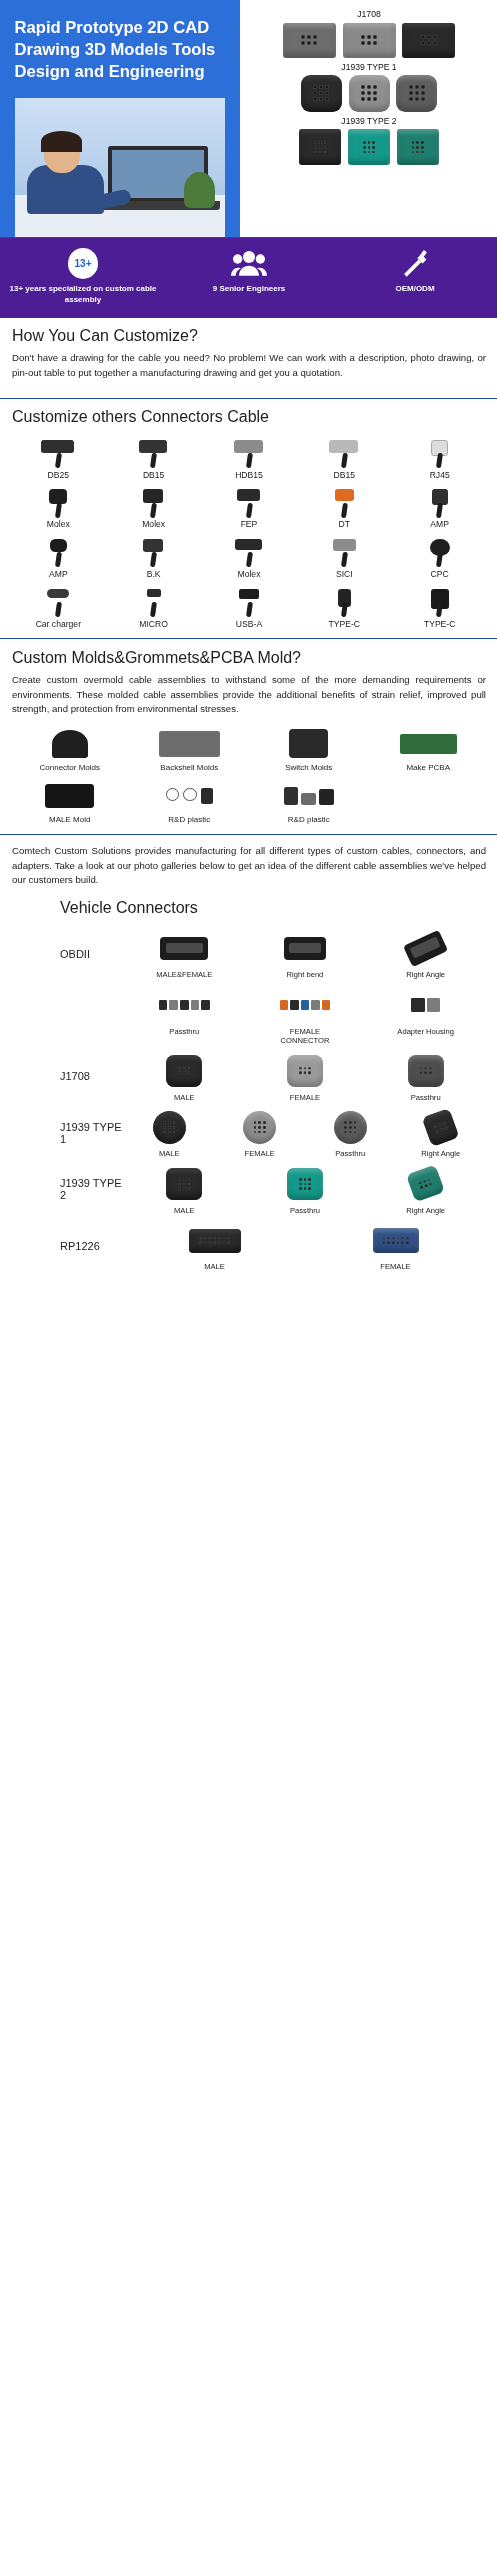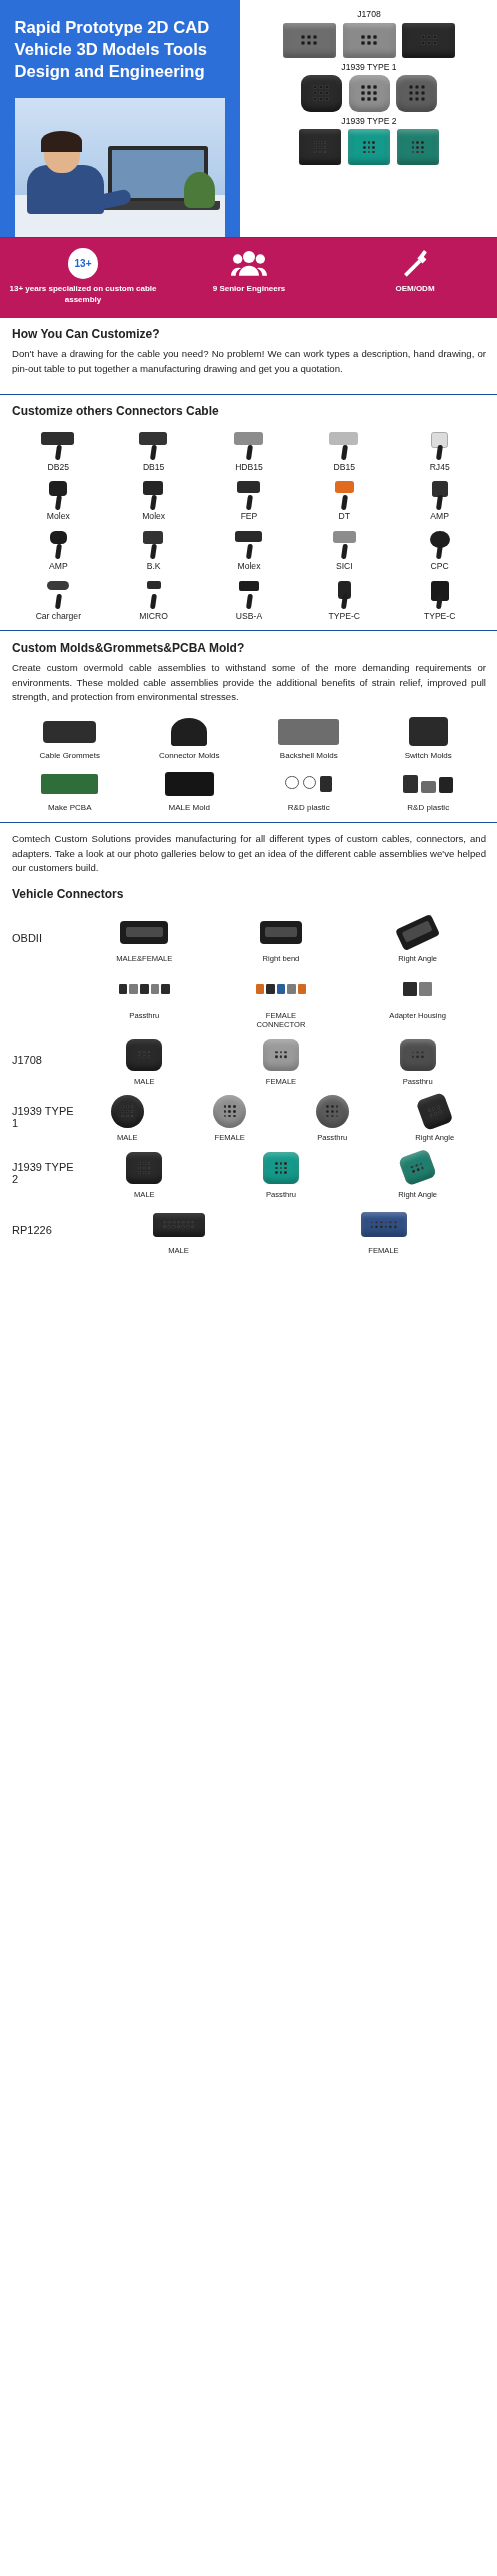--- a/index.html
+++ b/index.html
@@ -115,41 +115,41 @@
   .conn.round { border-radius: 50%; }
   .pinface {
     position: absolute; left: 50%; top: 50%; transform: translate(-50%,-50%);
     display: grid; gap: 2px;
   }
   .pin { width: 4px; height: 4px; border-radius: 50%; background: #111; box-shadow: inset 0 0 1.3px #888; }
   .pin.sm { width: 2.7px; height: 2.7px; }
 
   
   .features {
-    background: #be185d;
+    background: #4c1d95;
     display: flex;
     color: #fff;
     padding: 10.6px 0 12px;
   }
   .feature {
     flex: 1; text-align: center; padding: 0 5.3px;
   }
   .feature .ficon {
     height: 30.5px; display: flex; align-items: center; justify-content: center; margin-bottom: 5.3px;
   }
   .feature .flabel { font-size: 8px; line-height: 1.35; font-weight: bold; }
   .badge-circle {
     width: 30.5px; height: 30.5px; border-radius: 50%; background: #fff; color: #1e63cf;
     display: flex; align-items: center; justify-content: center; font-size: 10px; font-weight: bold;
   }
 
   
   .section { padding: 9.3px 12px 4px; }
   h2.sec-title {
-    font-size: 12px; font-weight: bold; margin-bottom: 6.6px;
+    font-size: 16px; font-weight: normal; margin-bottom: 6.6px;
   }
   h2.sec-title.center { }
   .sec-text { font-size: 9.6px; line-height: 1.5; text-align: justify; margin-bottom: 8px; }
 
   .divider { height: 1.3px; background: #1a4fa0; margin: 5.3px 0 0; }
 
   
   .grid5 {
     display: grid; grid-template-columns: repeat(5, 1fr); gap: 2.7px 2.7px;
   }
@@ -208,21 +208,21 @@
   .smallpile span.b { background:#27609c; }
 </style>
 </head>
 <body>
 
 <div class="page">
 
 
   <div class="hero">
     <div class="hero-left">
-      <h1>Rapid Prototype 2D CAD Vehicle 3D Models Tools Design and Engineering</h1>
+      <h1>Rapid Prototype 2D CAD Drawing 3D Models Tools Design and Engineering</h1>
       <div class="hero-photo">
         <div class="desk"></div>
         <div class="laptop"></div>
         <div class="laptop-base"></div>
         <div class="person-body"></div>
         <div class="person-head"></div>
         <div class="person-hair"></div>
         <div class="person-arm"></div>
         <div class="plant"></div>
       </div>
@@ -386,21 +386,21 @@
           <path d="M26 14 L32 8 L40 16 L34 22 Z" fill="#fff"></path>
           <rect x="32" y="2" width="6" height="12" rx="2" fill="#fff" transform="rotate(35 35 8)"></rect>
         </svg>
       </div>
       <div class="flabel">OEM/ODM</div>
     </div>
   </div>
 
   <div class="section">
     <h2 class="sec-title">How You Can Customize?</h2>
-    <p class="sec-text">Don't have a drawing for the cable you need? No problem! We can work types a description, hand drawing, or pin-out table to put together a manufacturing drawing and get you a quotation.</p>
+    <p class="sec-text">Don't have a drawing for the cable you need? No problem! We can work with a description, photo drawing, or pin-out table to put together a manufacturing drawing and get you a quotation.</p>
   </div>
   <div class="divider"></div>
 
   <div class="section">
     <h2 class="sec-title center">Customize others Connectors Cable</h2>
 
     <div class="grid5">
 
       <div class="cell">
         <div class="art">
@@ -587,26 +587,20 @@
       </div>
     </div>
   </div>
   <div class="divider"></div>
 
   <div class="section">
     <h2 class="sec-title">Custom Molds&amp;Grommets&amp;PCBA Mold?</h2>
     <p class="sec-text">Create custom overmold cable assemblies to withstand some of the more demanding requirements or environments. These molded cable assemblies provide the additional benefits of strain relief, improved pull strength, and protection from environmental stresses.</p>
 
     <div class="grid4">
-      <div>
-        <div class="art">
-          <div style="width:53px;height:22.6px;background:#2e2e2e;border-radius:4px;"></div>
-        </div>
-        <div class="cap">Cable Grommets</div>
-      </div>
       <div>
         <div class="art">
           <div style="width:36px;height:28px;background:#1f1f1f;border-radius:50% 50% 10% 10%;"></div>
         </div>
         <div class="cap">Connector Molds</div>
       </div>
       <div>
         <div class="art">
           <div style="width:61px;height:26.6px;background:#6d6d6d;border-radius:2.7px;"></div>
         </div>
@@ -652,21 +646,21 @@
         <div class="cap">R&amp;D plastic</div>
       </div>
     </div>
   </div>
   <div class="divider"></div>
 
   <div class="section">
     <p class="sec-text">Comtech Custom Solutions provides manufacturing for all different types of custom cables, connectors, and adapters. Take a look at our photo galleries below to get an idea of the different cable assemblies we've helped our customers build.</p>
   </div>
 
-  <div class="section" style="padding-top:0;">
+  <div class="section" style="padding-top:0;margin-left:48px;">
     <h2 class="sec-title center">Vehicle Connectors</h2>
 
     <div class="vrow">
       <div class="rowlabel">OBDII</div>
       <div class="items">
         <div class="vitem">
           <div class="art">
               <div class="obd"></div>
             </div>
           <div class="cap">MALE&amp;FEMALE</div>

